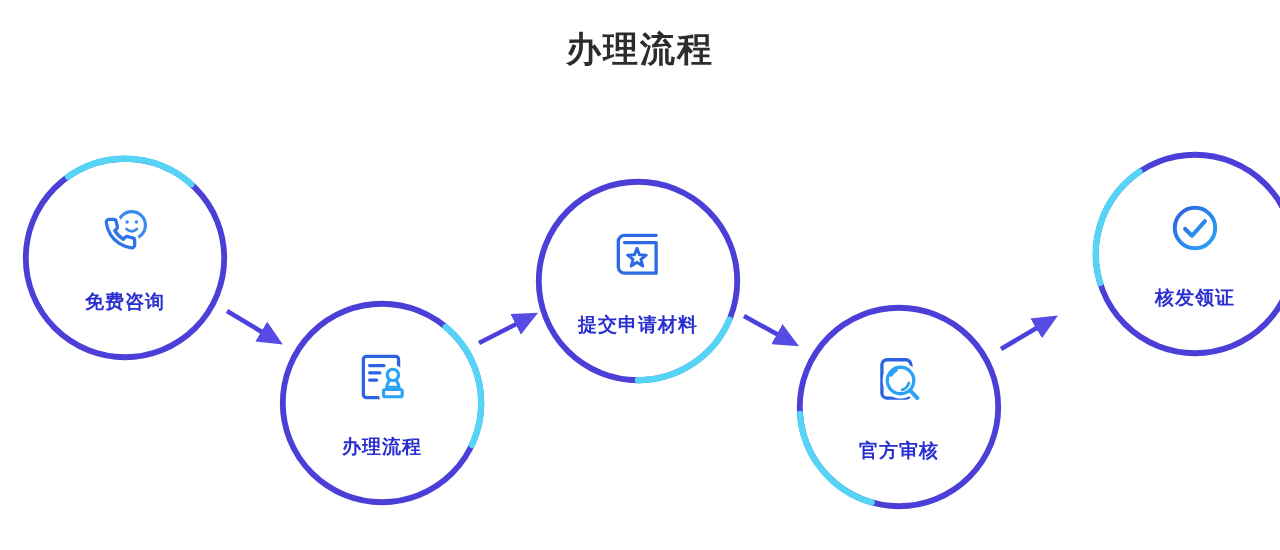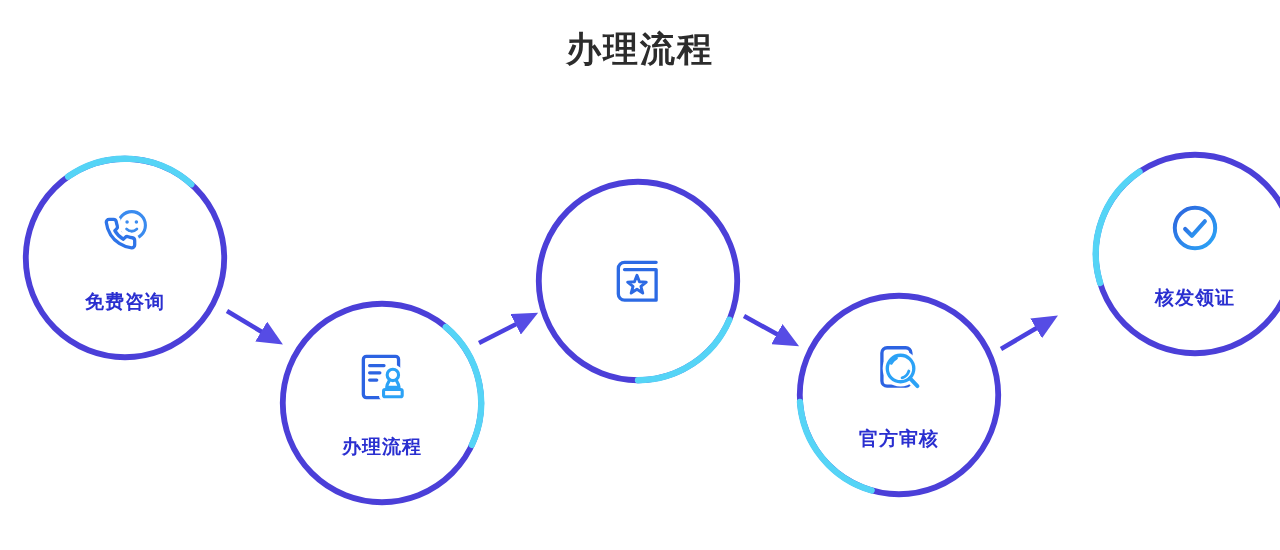--- a/index.html
+++ b/index.html
@@ -22,21 +22,21 @@
   }
   .step-label{
     font-size:19px;font-weight:700;color:#2a2fd0;letter-spacing:1px;
     white-space:nowrap;
   }
   .arrow{position:absolute;}
   
   .s1{left:18px;top:151px;}
   .s2{left:275px;top:296px;}
   .s3{left:531px;top:174px;}
-  .s4{left:792px;top:288px;}
+  .s4{left:792px;top:300px;}
   .s5{left:1088px;top:147px;}
   .a1{left:220px;top:303px;}
   .a2{left:472px;top:306px;}
   .a3{left:737px;top:308px;}
   .a4{left:994px;top:309px;}
 </style>
 </head>
 <body>
 
 <div class="page-title">办理流程</div>
@@ -94,20 +94,21 @@
     <circle cx="110" cy="110" r="102" fill="none" stroke="#4b3fd8" stroke-width="6"></circle>
     <path d="M203.9,149.8 A102,102 0 0 1 110,212" fill="none" stroke="#55d4f6" stroke-width="6.5" stroke-linecap="round"></path>
   </svg>
   <div class="step-inner">
     <svg width="58" height="58" viewBox="0 0 56 56">
       <g fill="none" stroke="#2c6ae4" stroke-width="3.2" stroke-linecap="round" stroke-linejoin="round">
         <path d="M45.5,9 H15 a6,6 0 0 0 -6,6 v24.5 a6,6 0 0 0 6,6 h30.5 V16 H15"></path>
         <polygon points="27,21.5 29.4,27.8 36,28.1 30.8,32.2 32.6,38.7 27,35 21.4,38.7 23.2,32.2 18,28.1 24.6,27.8" stroke-width="2.8"></polygon>
       </g>
     </svg>
+    <div class="step-label">提交申请材料</div>
   </div>
 </div>
 
 <div class="step s4">
   <svg class="ring" width="214" height="214" viewBox="0 0 220 220">
     <circle cx="110" cy="110" r="102" fill="none" stroke="#4b3fd8" stroke-width="6"></circle>
     <path d="M81.9,208.1 A102,102 0 0 1 8.2,117.1" fill="none" stroke="#55d4f6" stroke-width="6.5" stroke-linecap="round"></path>
   </svg>
   <div class="step-inner">
     <svg width="58" height="58" viewBox="0 0 56 56">

